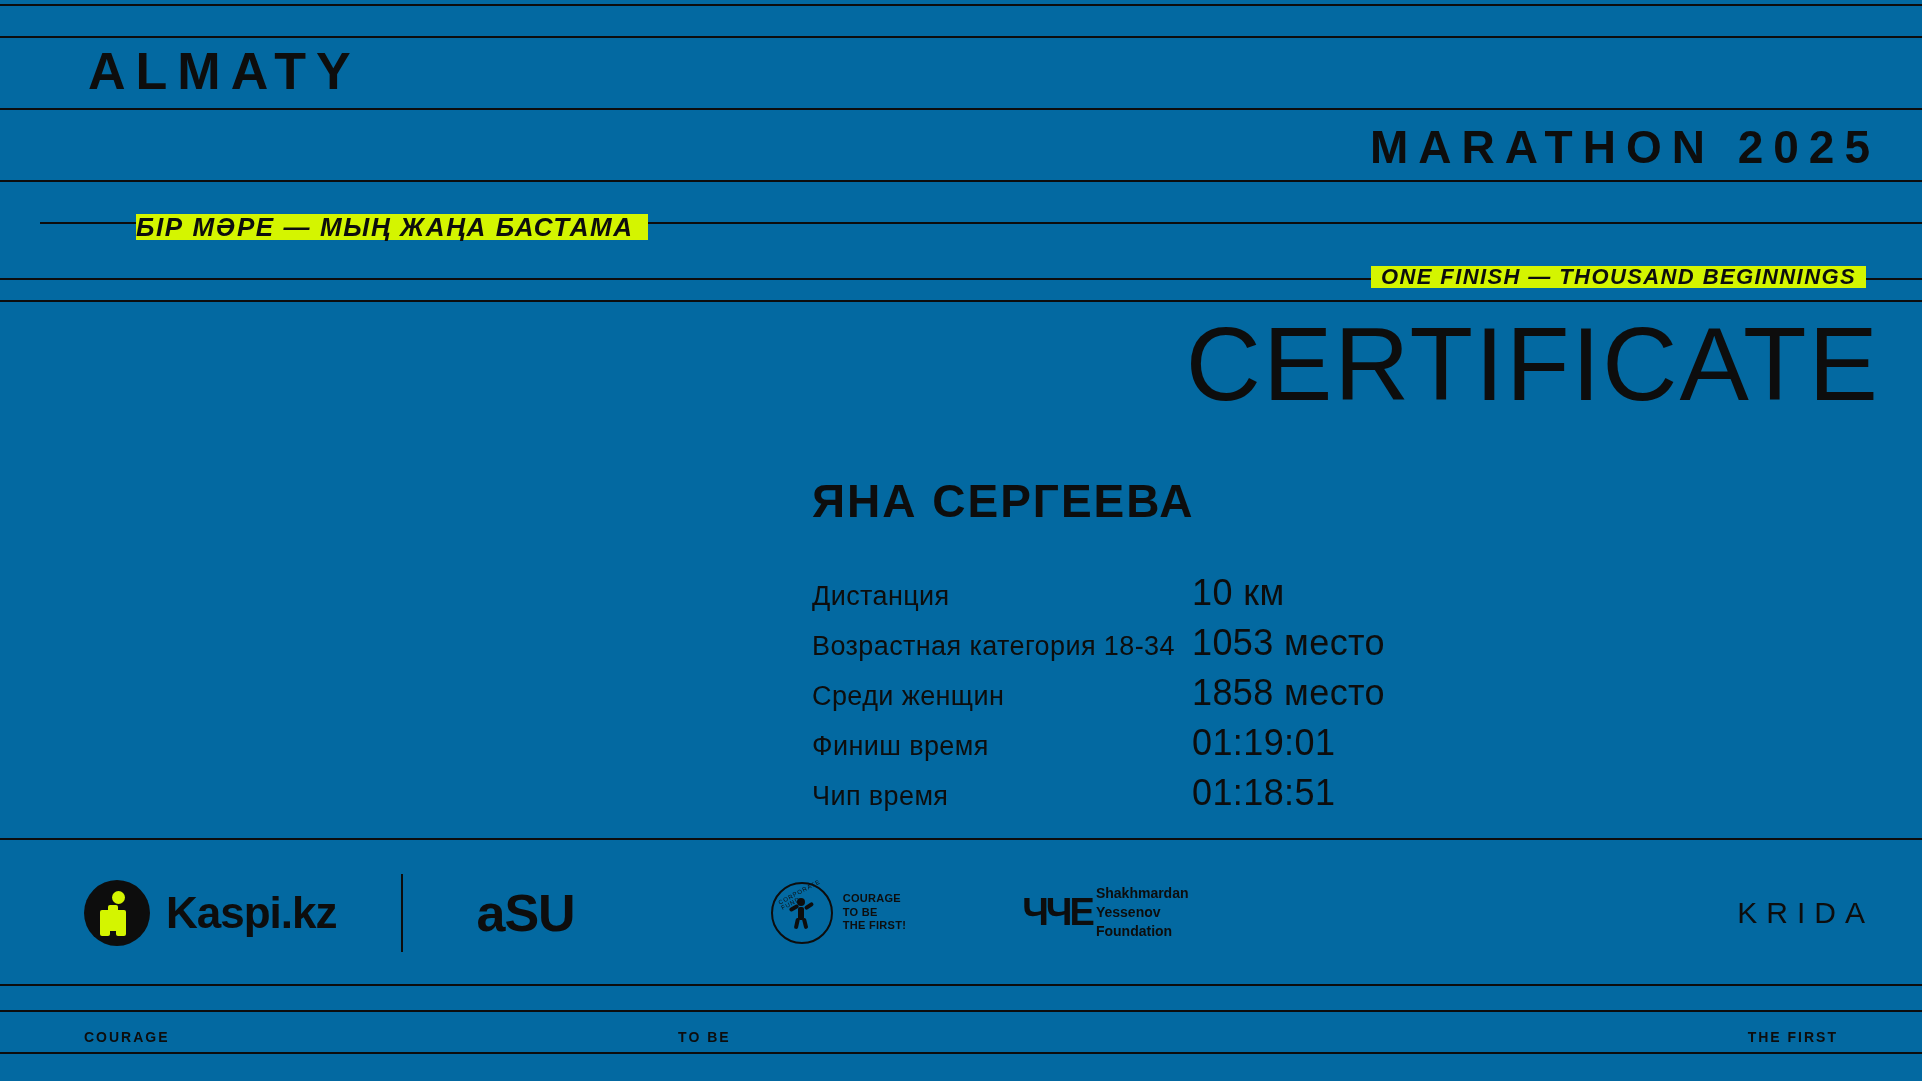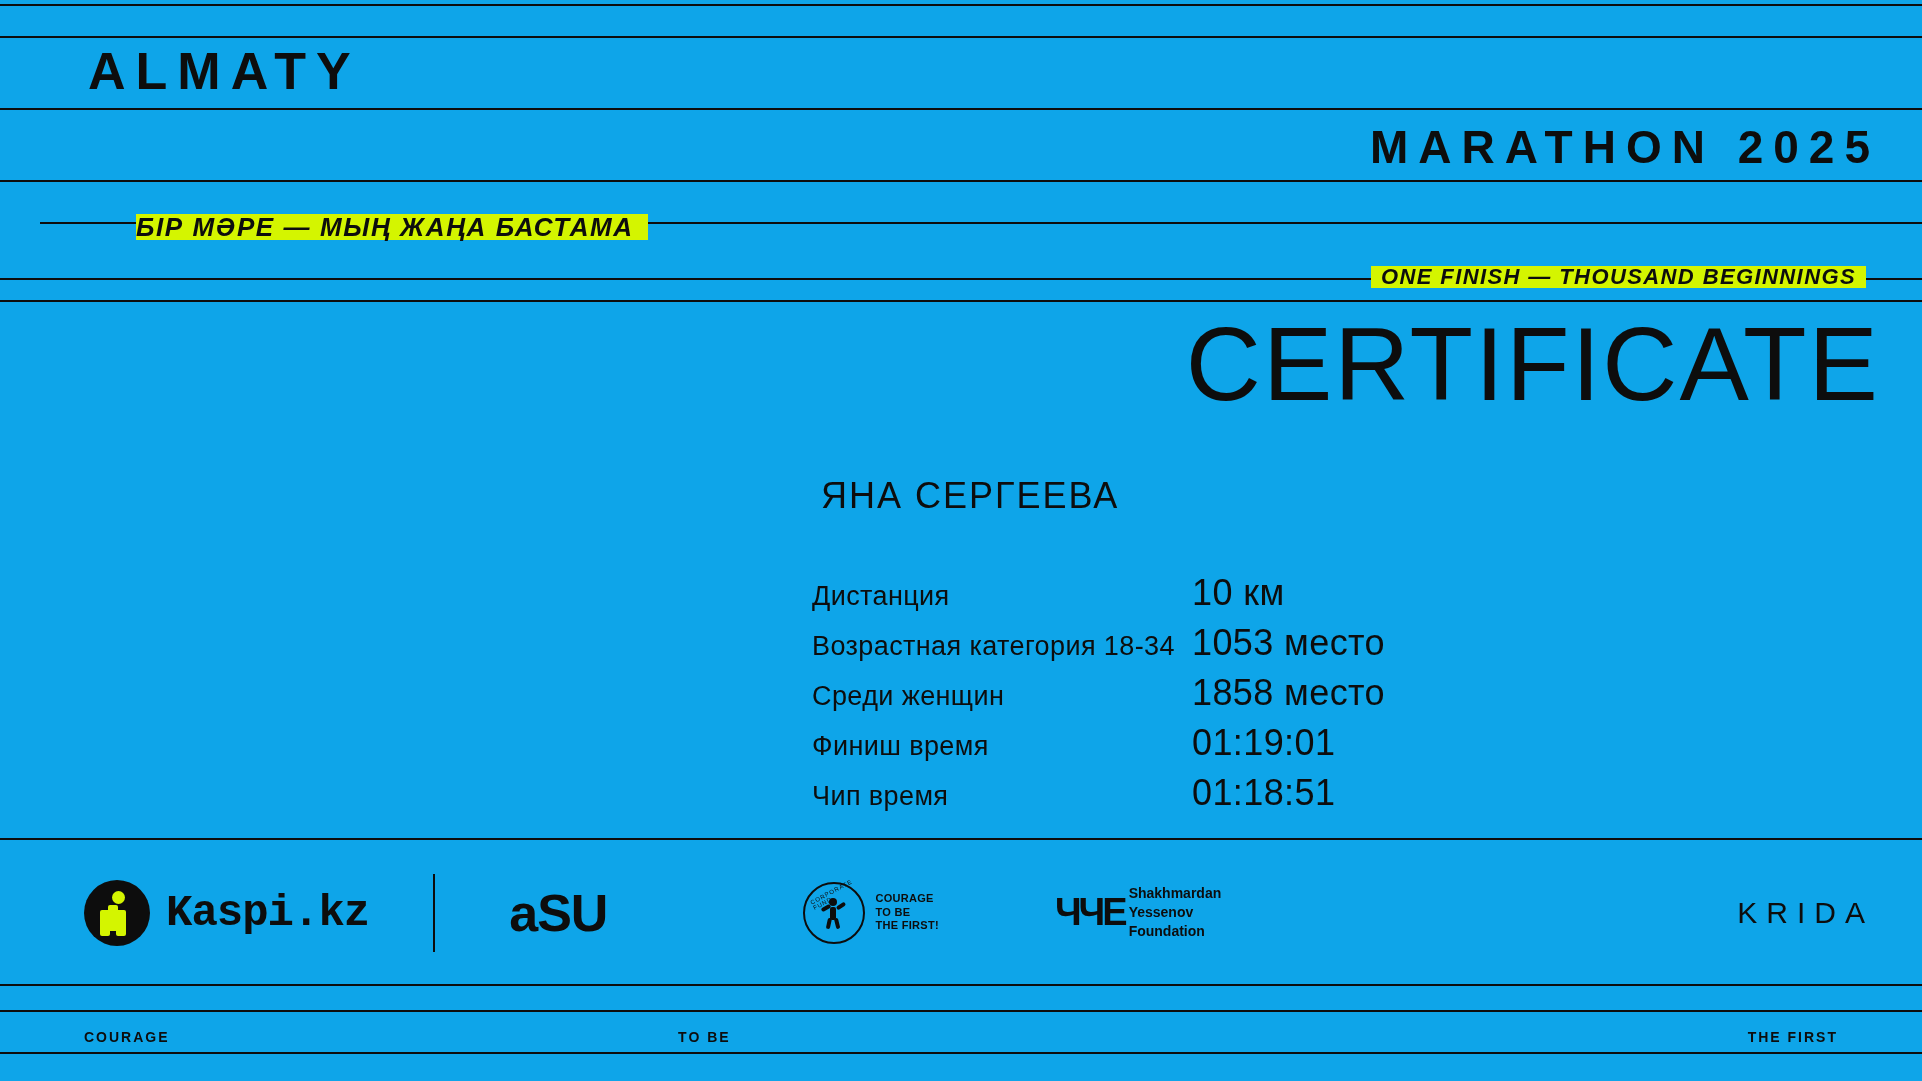--- a/index.html
+++ b/index.html
@@ -9,21 +9,21 @@
     overflow: hidden;
     font-family: "Liberation Sans", sans-serif;
   }
   body {
     background: #d4f500;
     position: relative;
   }
   .cert {
     position: absolute;
     inset: 0;
-    background: #0ea5e9;
+    background: #0369a1;
     padding-left: 25px;
   }
 
   
   .rule {
     position: absolute;
     left: 0;
     right: 0;
     height: 2px;
     background: #0d0d0d;
@@ -91,26 +91,25 @@
     letter-spacing: 2px;
     color: #0d0d0d;
     line-height: 1;
     margin-left: 20px;
   }
 
   .athlete {
     position: absolute;
     left: 812px;
     top: 478px;
-    font-size: 36px;
-    font-weight: 400;
+    font-size: 46px;
+    font-weight: 700;
     letter-spacing: 2px;
     color: #0d0d0d;
     line-height: 1;
-    margin-left: 9px;
   }
 
   .results {
     position: absolute;
     left: 812px;
     top: 572px;
     width: 800px;
   }
   .result-row {
     display: flex;
@@ -177,21 +176,20 @@
     width: 10px;
     height: 26px;
     background: #d4f500;
     border-radius: 2px;
     box-shadow: 16px 0 0 0 #d4f500, 8px -5px 0 0 #d4f500;
   }
   .kaspi-text {
     font-size: 44px;
     font-weight: 700;
     letter-spacing: -1px;
-    font-family: Liberation Mono, monospace;
   }
   .divider-v {
     width: 2px;
     height: 78px;
     background: #0d0d0d;
     margin-left: 64px;
   }
   .asu {
     margin-left: 74px;
     font-size: 52px;

